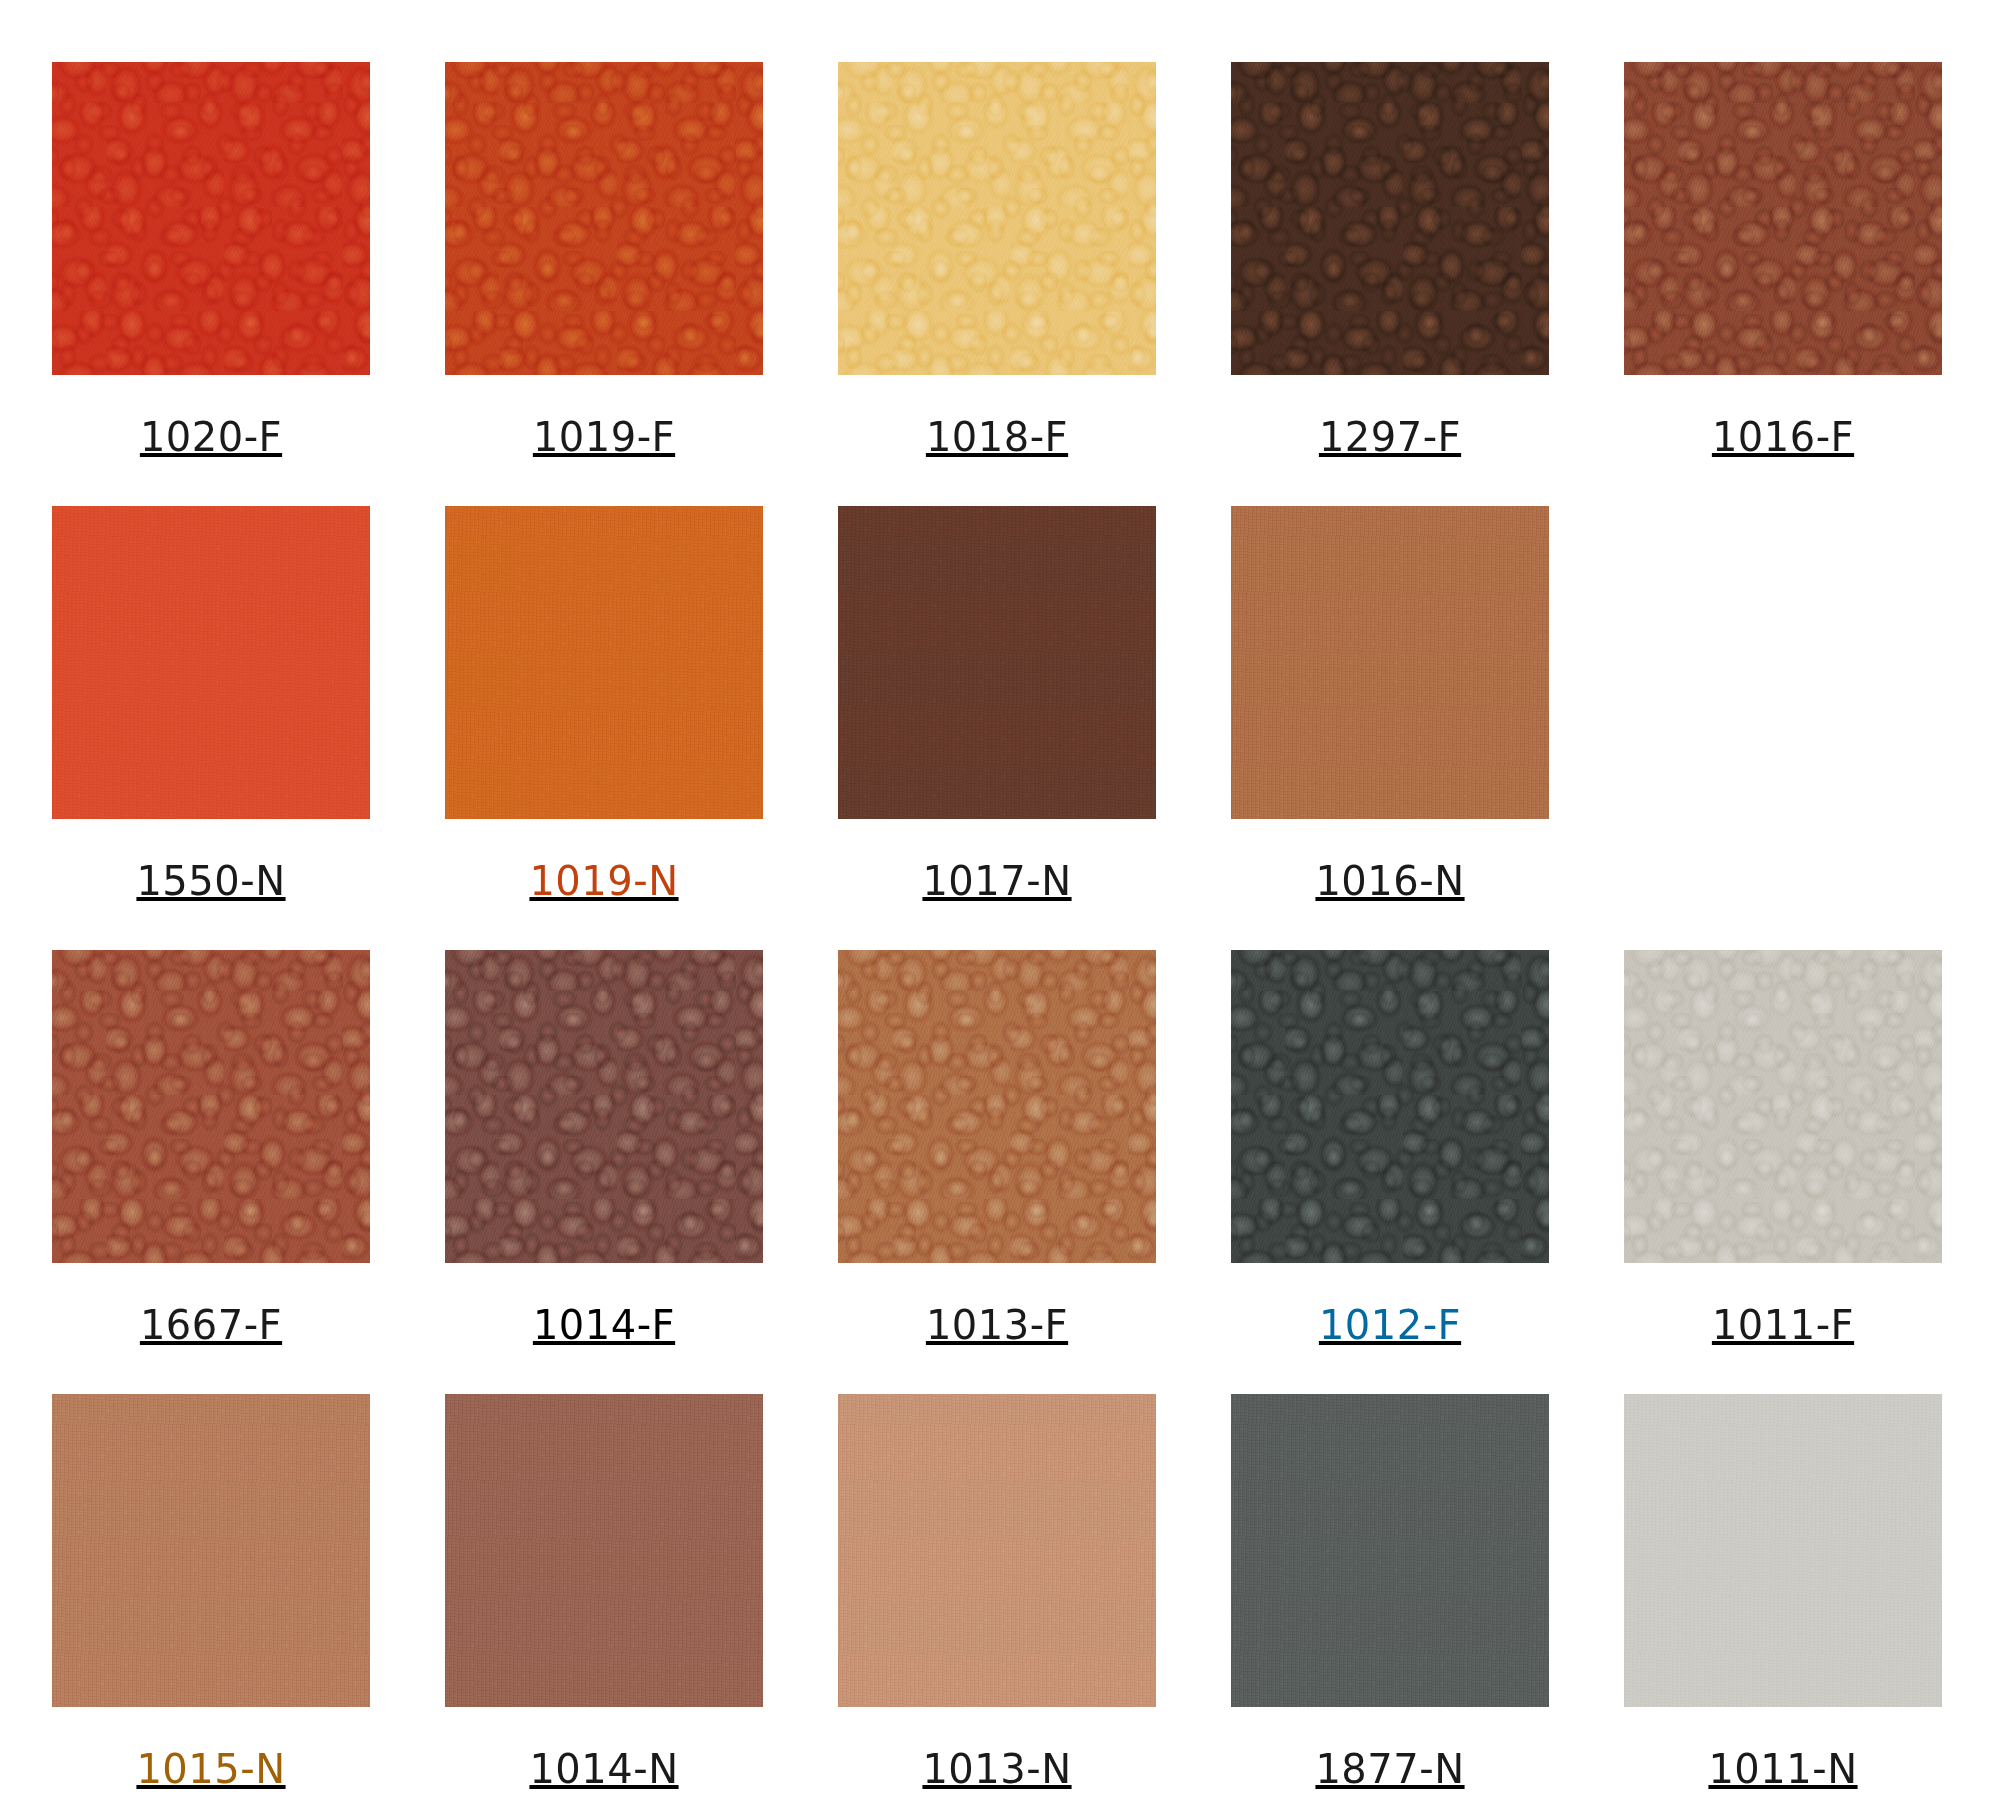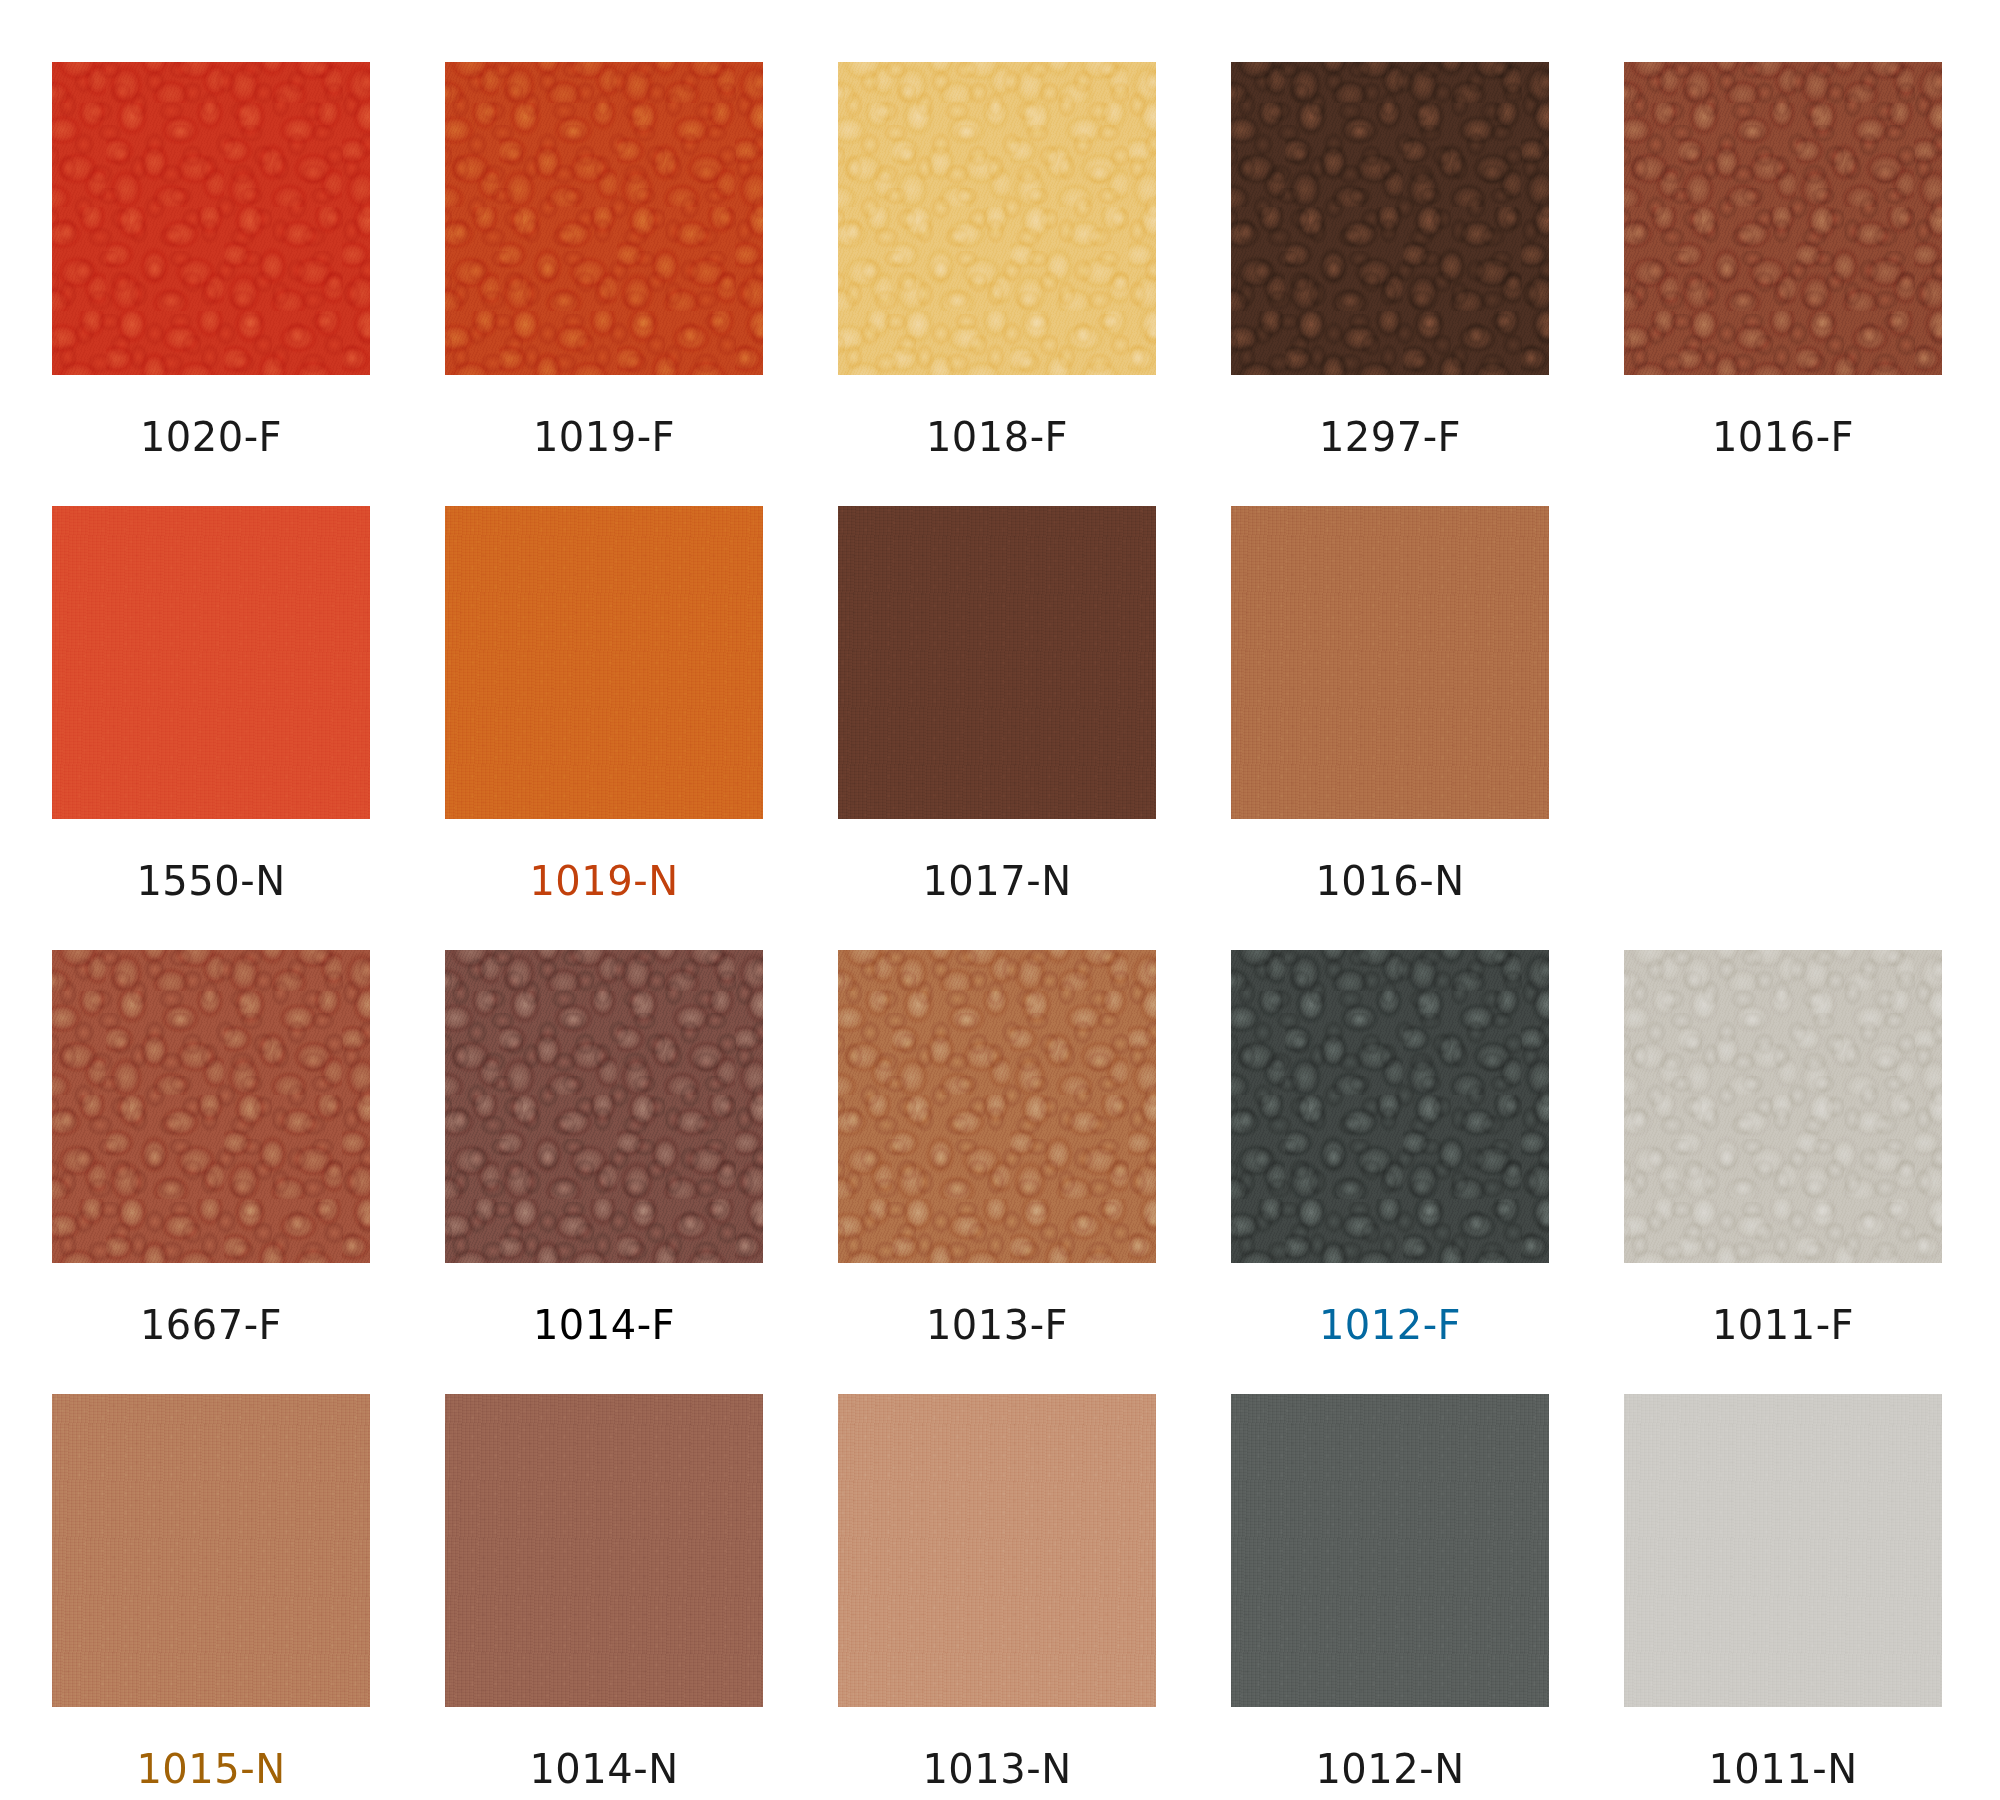--- a/index.html
+++ b/index.html
@@ -14,20 +14,21 @@
     font-family: "DejaVu Sans", "Liberation Sans", sans-serif;
     overflow: hidden;
   }
 
   #swatch-chart {
     width: 2000px;
     height: 1800px;
     box-sizing: border-box;
     padding: 62px 16px 0 0;
     background: #ffffff;
+    text-decoration: underline;
   }
 
   .swatch-row {
     display: flex;
     justify-content: flex-start;
     padding-left: 52px;
     margin-bottom: 0;
   }
 
   .swatch-cell {
@@ -219,21 +220,21 @@
     <div class="swatch-cell">
       <div class="swatch-chip grain-smooth" title="1014-N" aria-label="1014-N mauve brown" style="background-color: rgb(150, 97, 79);"></div>
       <div class="swatch-label" style="color: rgb(26, 26, 26);">1014-N</div>
     </div>
     <div class="swatch-cell">
       <div class="swatch-chip grain-smooth" title="1013-N" aria-label="1013-N light tan" style="background-color: rgb(198, 145, 115);"></div>
       <div class="swatch-label" style="color: rgb(26, 26, 26);">1013-N</div>
     </div>
     <div class="swatch-cell">
       <div class="swatch-chip grain-smooth" title="1012-N" aria-label="1012-N slate gray" style="background-color: rgb(87, 92, 90);"></div>
-      <div class="swatch-label" style="color: rgb(26, 26, 26);">1012-N</div>
+      <div class="swatch-label" style="color: rgb(26, 26, 26);">1877-N</div>
     </div>
     <div class="swatch-cell">
       <div class="swatch-chip grain-smooth" title="1011-N" aria-label="1011-N light gray" style="background-color: rgb(204, 202, 197);"></div>
       <div class="swatch-label" style="color: rgb(26, 26, 26);">1011-N</div>
     </div>
   </div>
 
 </div>
 
 </body></html>

